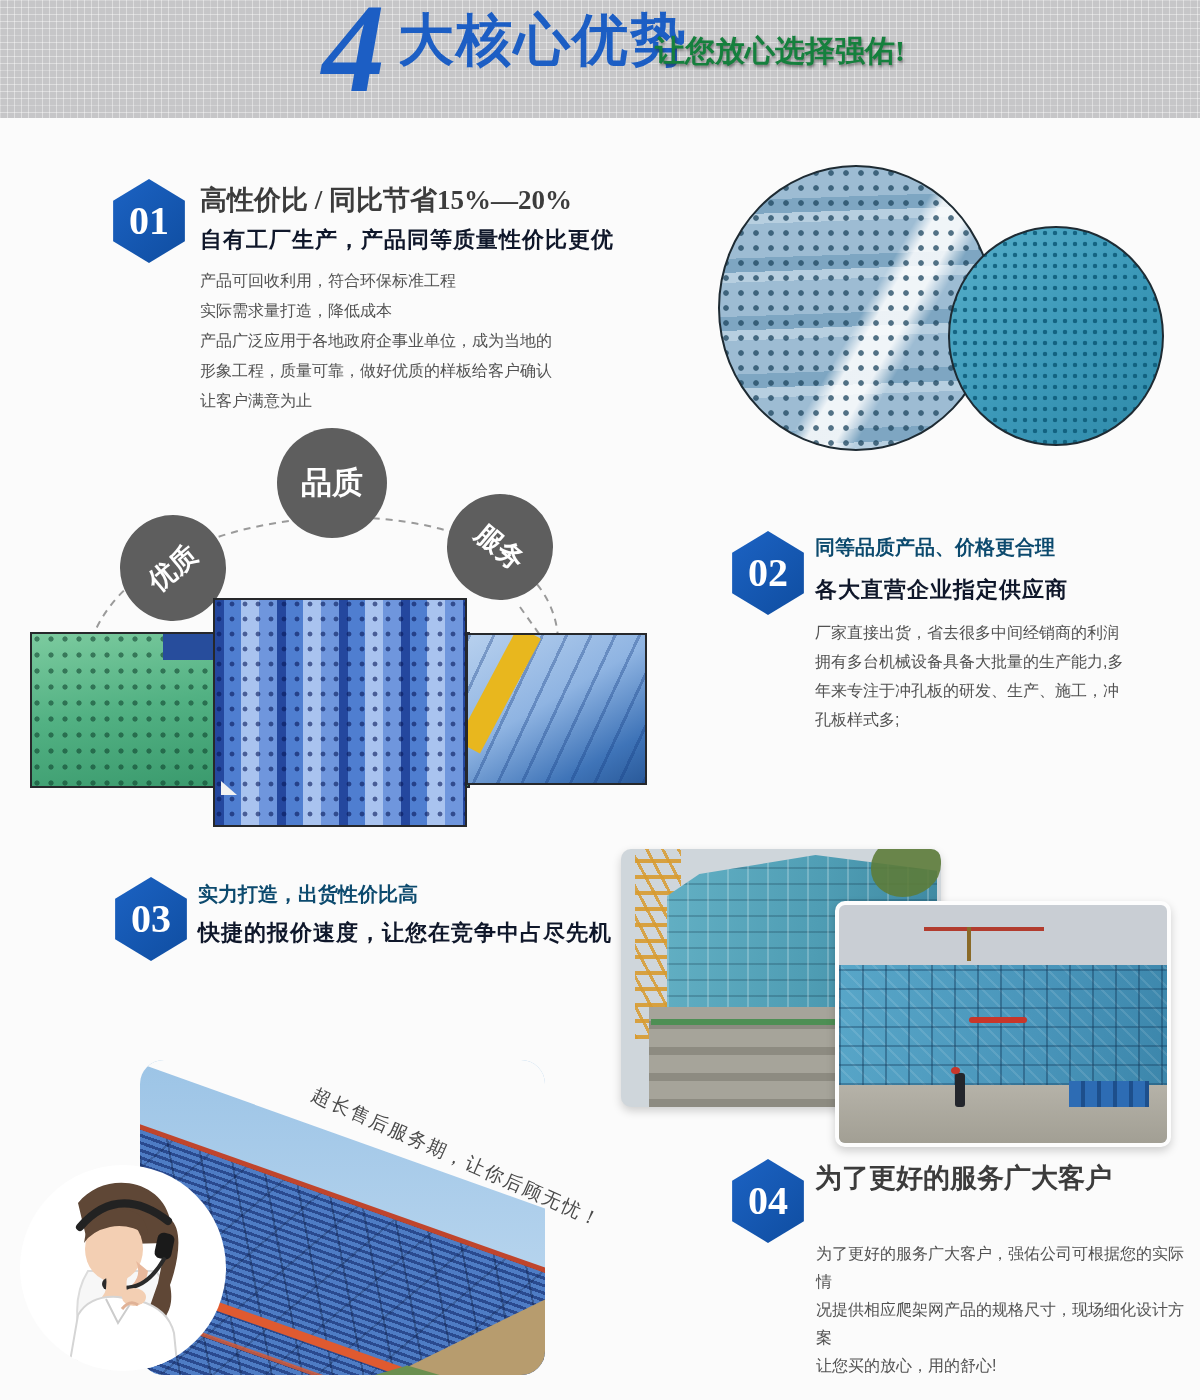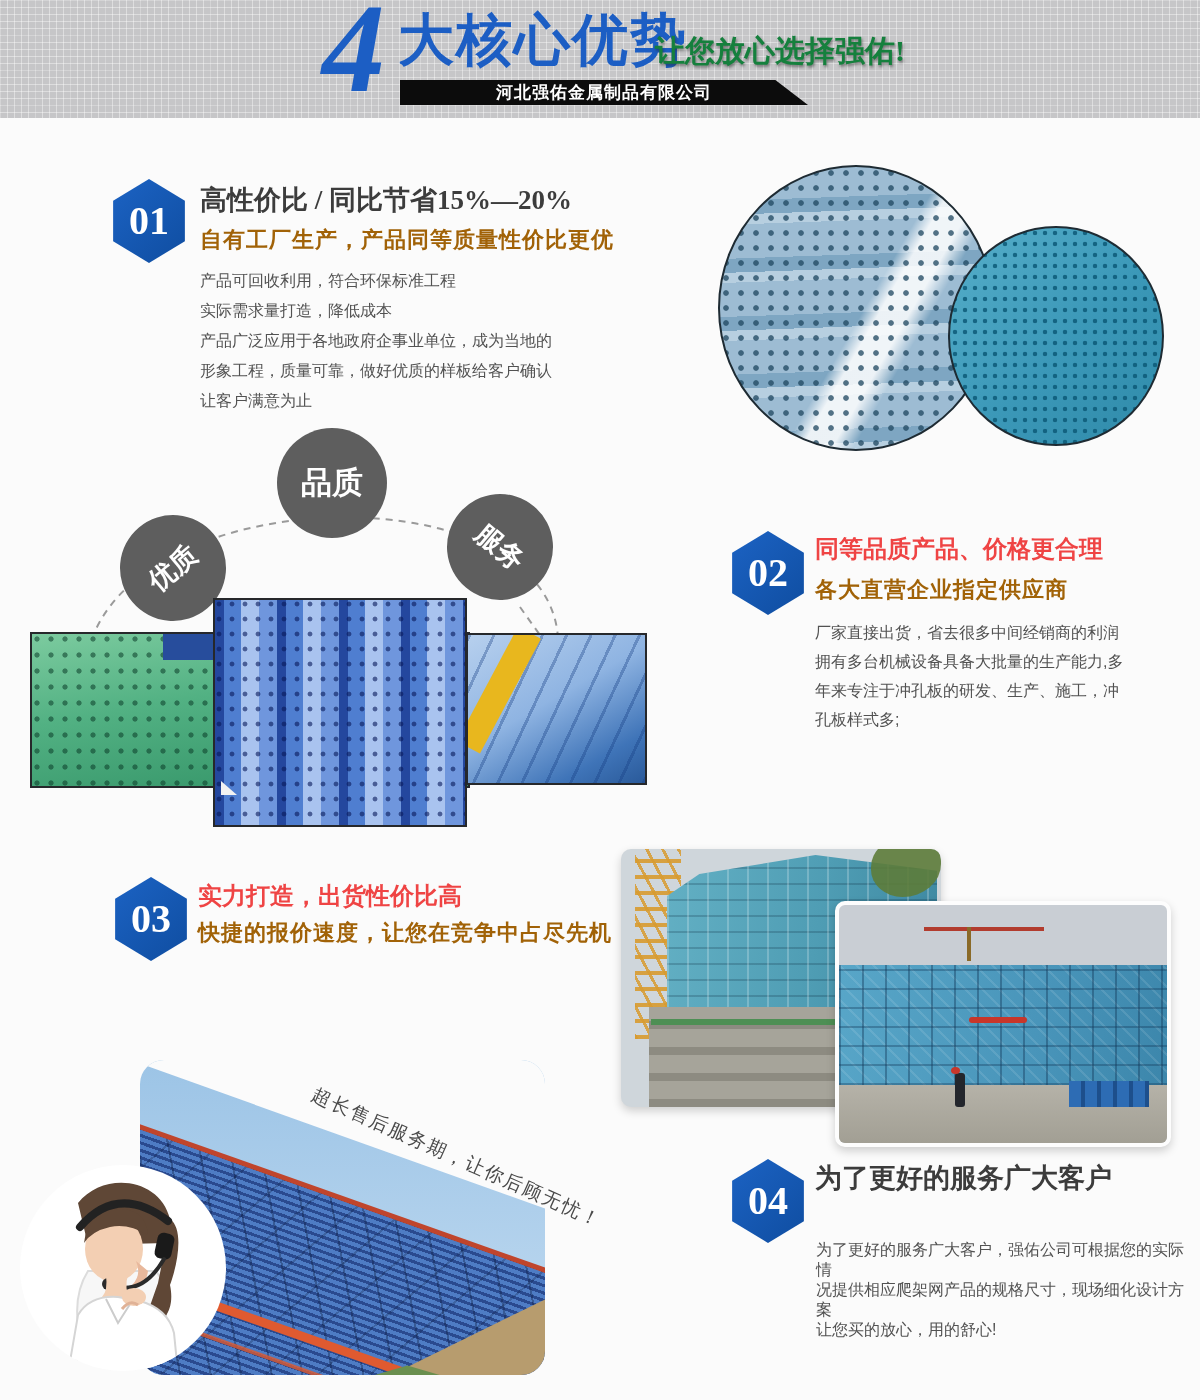--- a/index.html
+++ b/index.html
@@ -24,23 +24,23 @@
   .company-band{left:400px;top:80px;width:408px;height:25px;background:#0c0c0c;
     clip-path:polygon(0 0,92% 0,100% 100%,0 100%);
     color:#fff;font-size:17px;font-weight:bold;text-align:center;line-height:25px;letter-spacing:1px;}
 
   
   .hex{width:78px;height:84px;background:linear-gradient(135deg,#1c63c4,#0f4da0);
     clip-path:polygon(50% 0%,96% 26%,96% 74%,50% 100%,4% 74%,4% 26%);
     color:#fff;text-align:center;font-family:"Liberation Serif","DejaVu Serif",serif;
     font-weight:bold;font-size:40px;line-height:84px;}
   .sec-title-sans{font-size:27px;font-weight:bold;color:#3c3c3c;line-height:1.2;font-family:Liberation Serif, serif;}
-  .sec-title-serif{font-size:24px;font-weight:900;color:#ef4444;line-height:1.2;
+  .sec-title-serif{font-size:20px;font-weight:900;color:#0c4a6e;line-height:1.2;
     font-family:"Liberation Serif","DejaVu Serif",serif;}
-  .sec-sub{font-size:22px;font-weight:900;color:#a16207;line-height:1.2;letter-spacing:1px;
+  .sec-sub{font-size:22px;font-weight:900;color:#0f172a;line-height:1.2;letter-spacing:1px;
     font-family:"Liberation Serif","DejaVu Serif",serif;}
   .sec-body{font-size:16px;color:#525252;line-height:30px;white-space:pre-line;}
 
   
   .qcircle{border-radius:50%;background:#5e5e5e;color:#fff;font-weight:bold;
     display:flex;align-items:center;justify-content:center;}
   .dash-svg path, .dash-svg line{fill:none;stroke:#9a9a9a;stroke-width:2;stroke-dasharray:7 6;}
 
   
   .photo{border:2px solid #26282b;box-sizing:border-box;overflow:hidden;}
@@ -83,21 +83,20 @@
 </style>
 </head>
 <body>
 
 <div class="canvas">
 
   <div class="abs header-band"></div>
   <div class="abs big-num">4</div>
   <div class="abs head-title">大核心优势</div>
   <div class="abs head-tagline">让您放心选择强佑!</div>
-  <div class="abs company-band">河北强佑金属制品有限公司</div>
 
   <div class="abs hex" style="left:110px;top:179px;font-family:Liberation Serif, serif;">01</div>
   <div class="abs sec-title-sans" style="left:200px;top:184px;">高性价比 / 同比节省15%—20%</div>
   <div class="abs sec-sub" style="left:200px;top:227px;">自有工厂生产，产品同等质量性价比更优</div>
   <div class="abs sec-body" style="left:200px;top:266px;width:420px;">产品可回收利用，符合环保标准工程
 实际需求量打造，降低成本
 产品广泛应用于各地政府企事业单位，成为当地的
 形象工程，质量可靠，做好优质的样板给客户确认
 让客户满意为止</div>
 
@@ -202,17 +201,17 @@
       <path d="M88,112 Q90,128 84,134 L112,138 Q106,124 110,112 Z" fill="#f3cfb3"></path>
       <path d="M50,210 L60,152 Q72,132 100,134 L122,138 Q150,146 156,170 L160,210 Z" fill="#ffffff" stroke="#d5d5d5" stroke-width="2"></path>
       <path d="M88,136 L100,160 L114,138" fill="none" stroke="#cccccc" stroke-width="2"></path>
       <ellipse cx="116" cy="134" rx="12" ry="9" fill="#f3cfb3"></ellipse>
       <path d="M104,146 Q112,136 120,142" fill="none" stroke="#e0b296" stroke-width="3"></path>
     </g>
   </svg>
 
   <div class="abs hex" style="left:729px;top:1159px;">04</div>
   <div class="abs sec-title-sans" style="left:815px;top:1162px;">为了更好的服务广大客户</div>
-  <div class="abs sec-body" style="left:816px;top:1240px;width:380px;line-height:20px;">为了更好的服务广大客户，强佑公司可根据您的实际情
+  <div class="abs sec-body" style="left:816px;top:1240px;width:380px;line-height:28px;">为了更好的服务广大客户，强佑公司可根据您的实际情
 况提供相应爬架网产品的规格尺寸，现场细化设计方案
 让您买的放心，用的舒心!</div>
 
 </div>
 
 </body></html>

